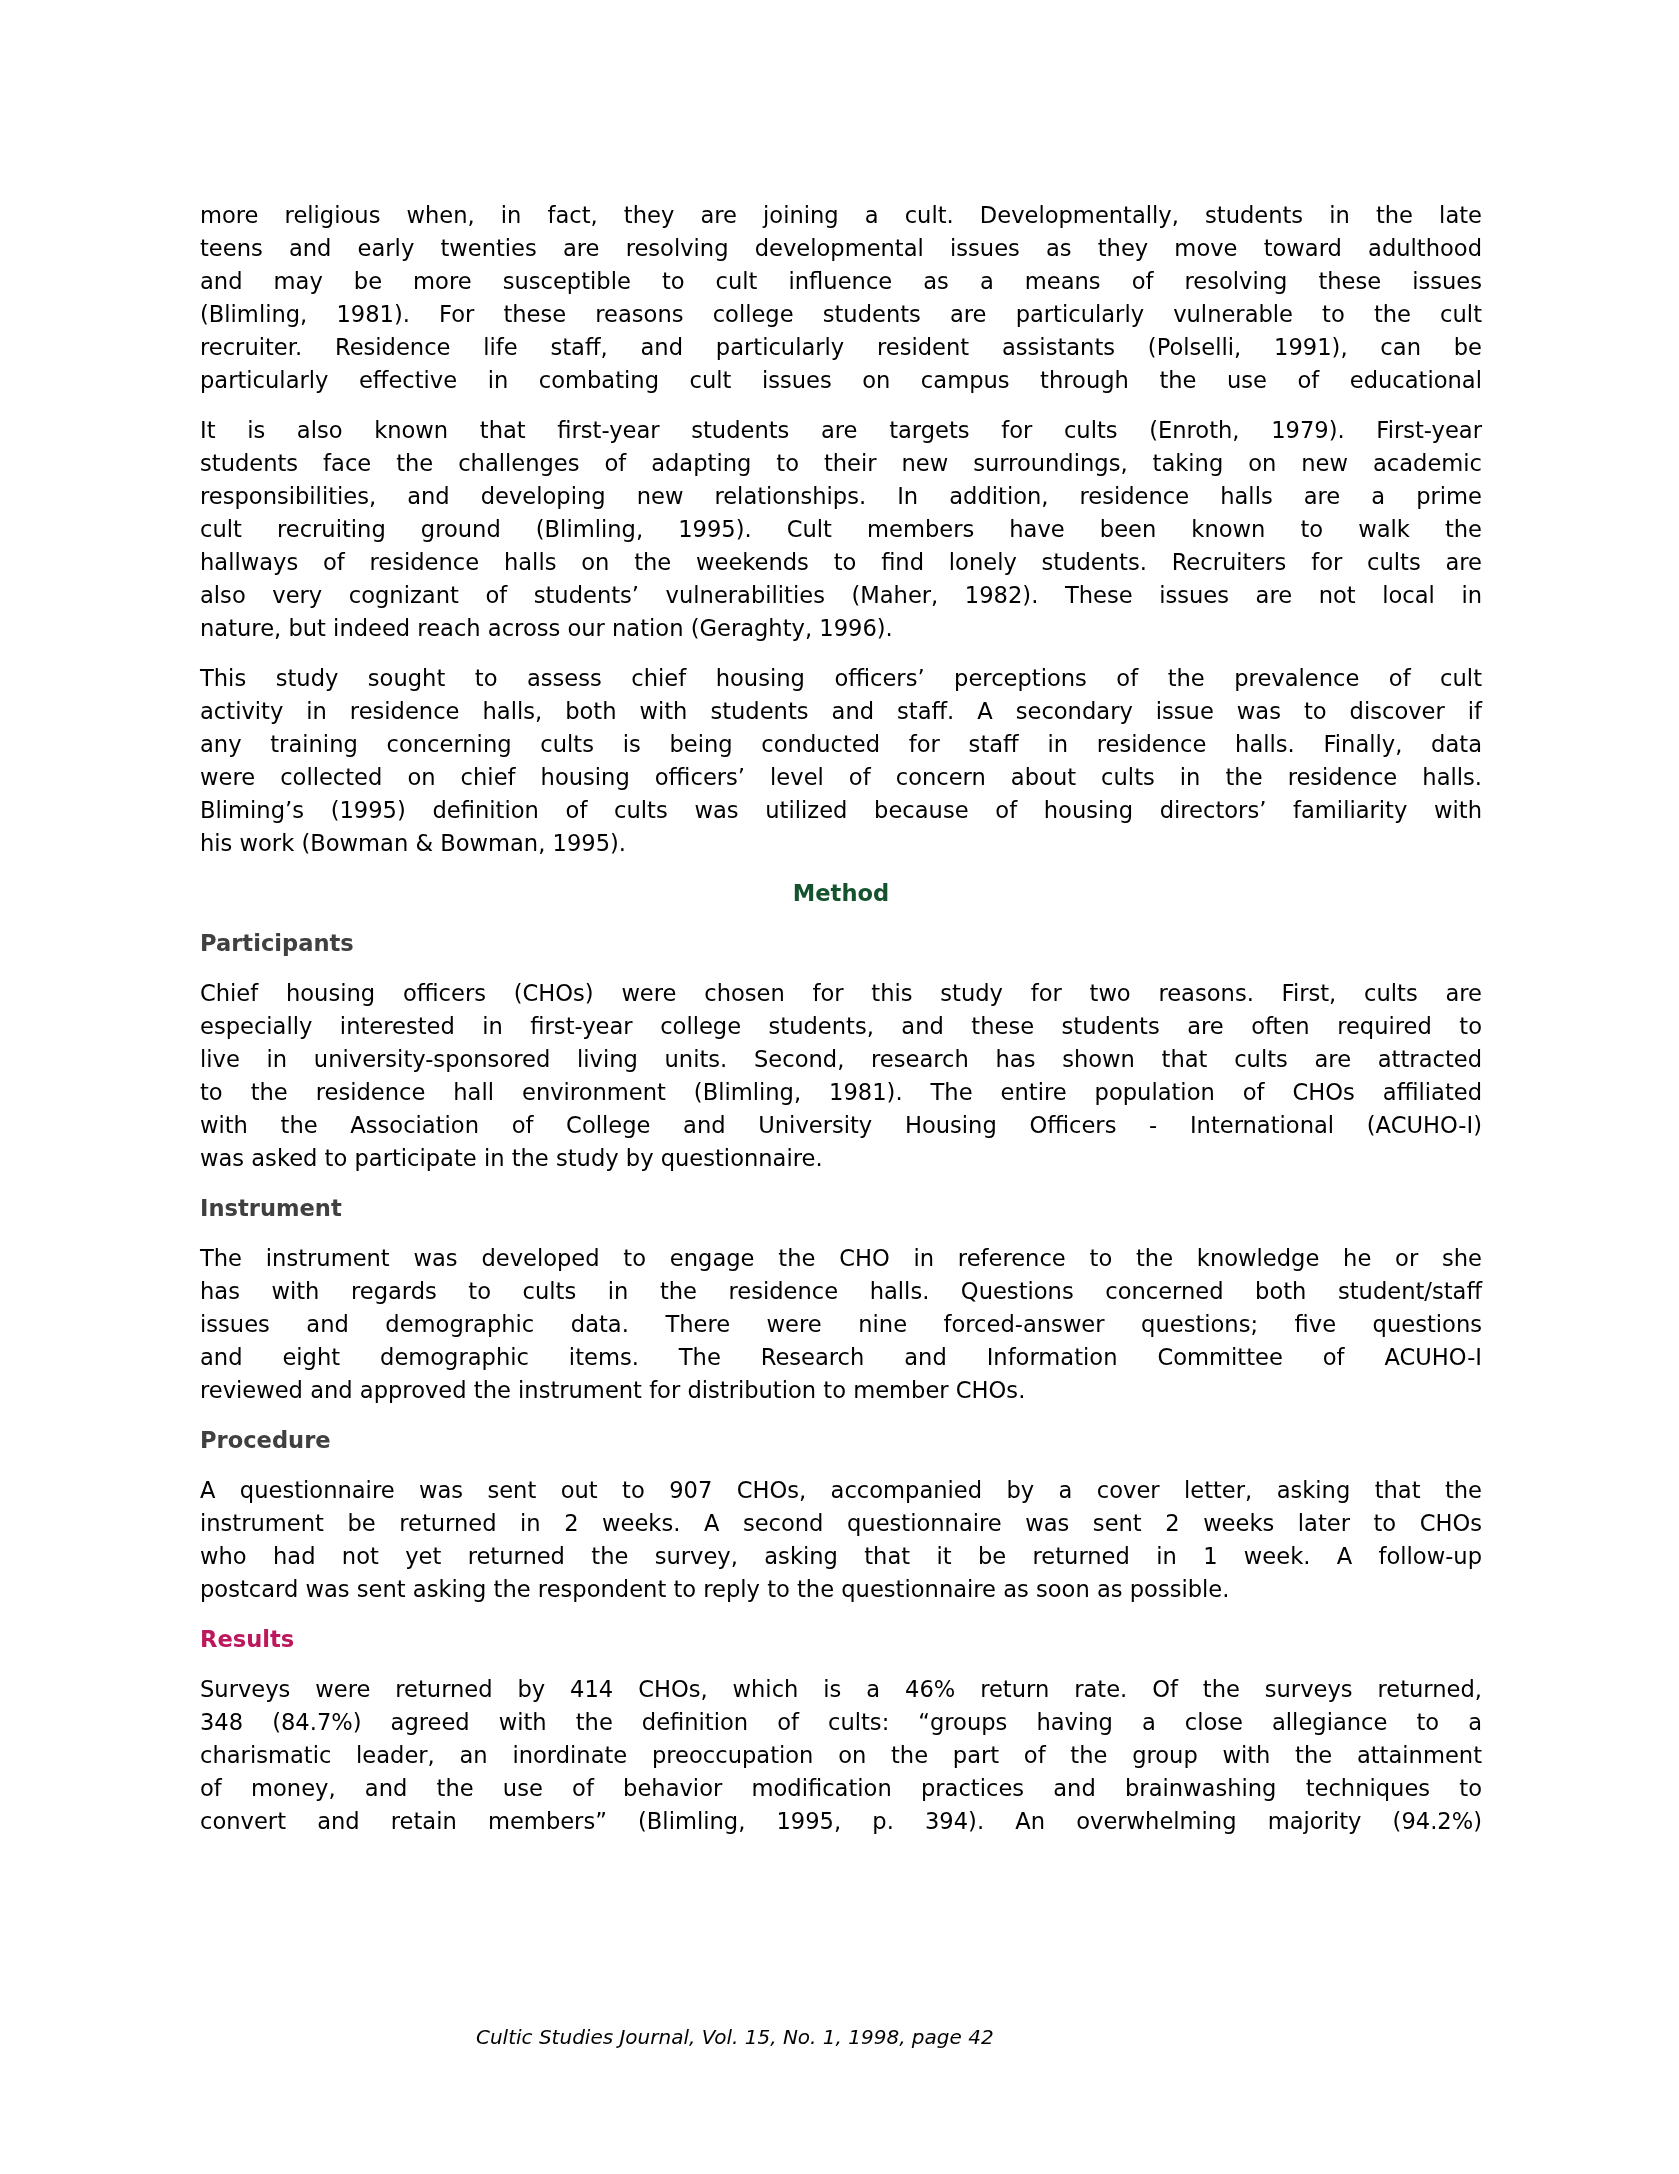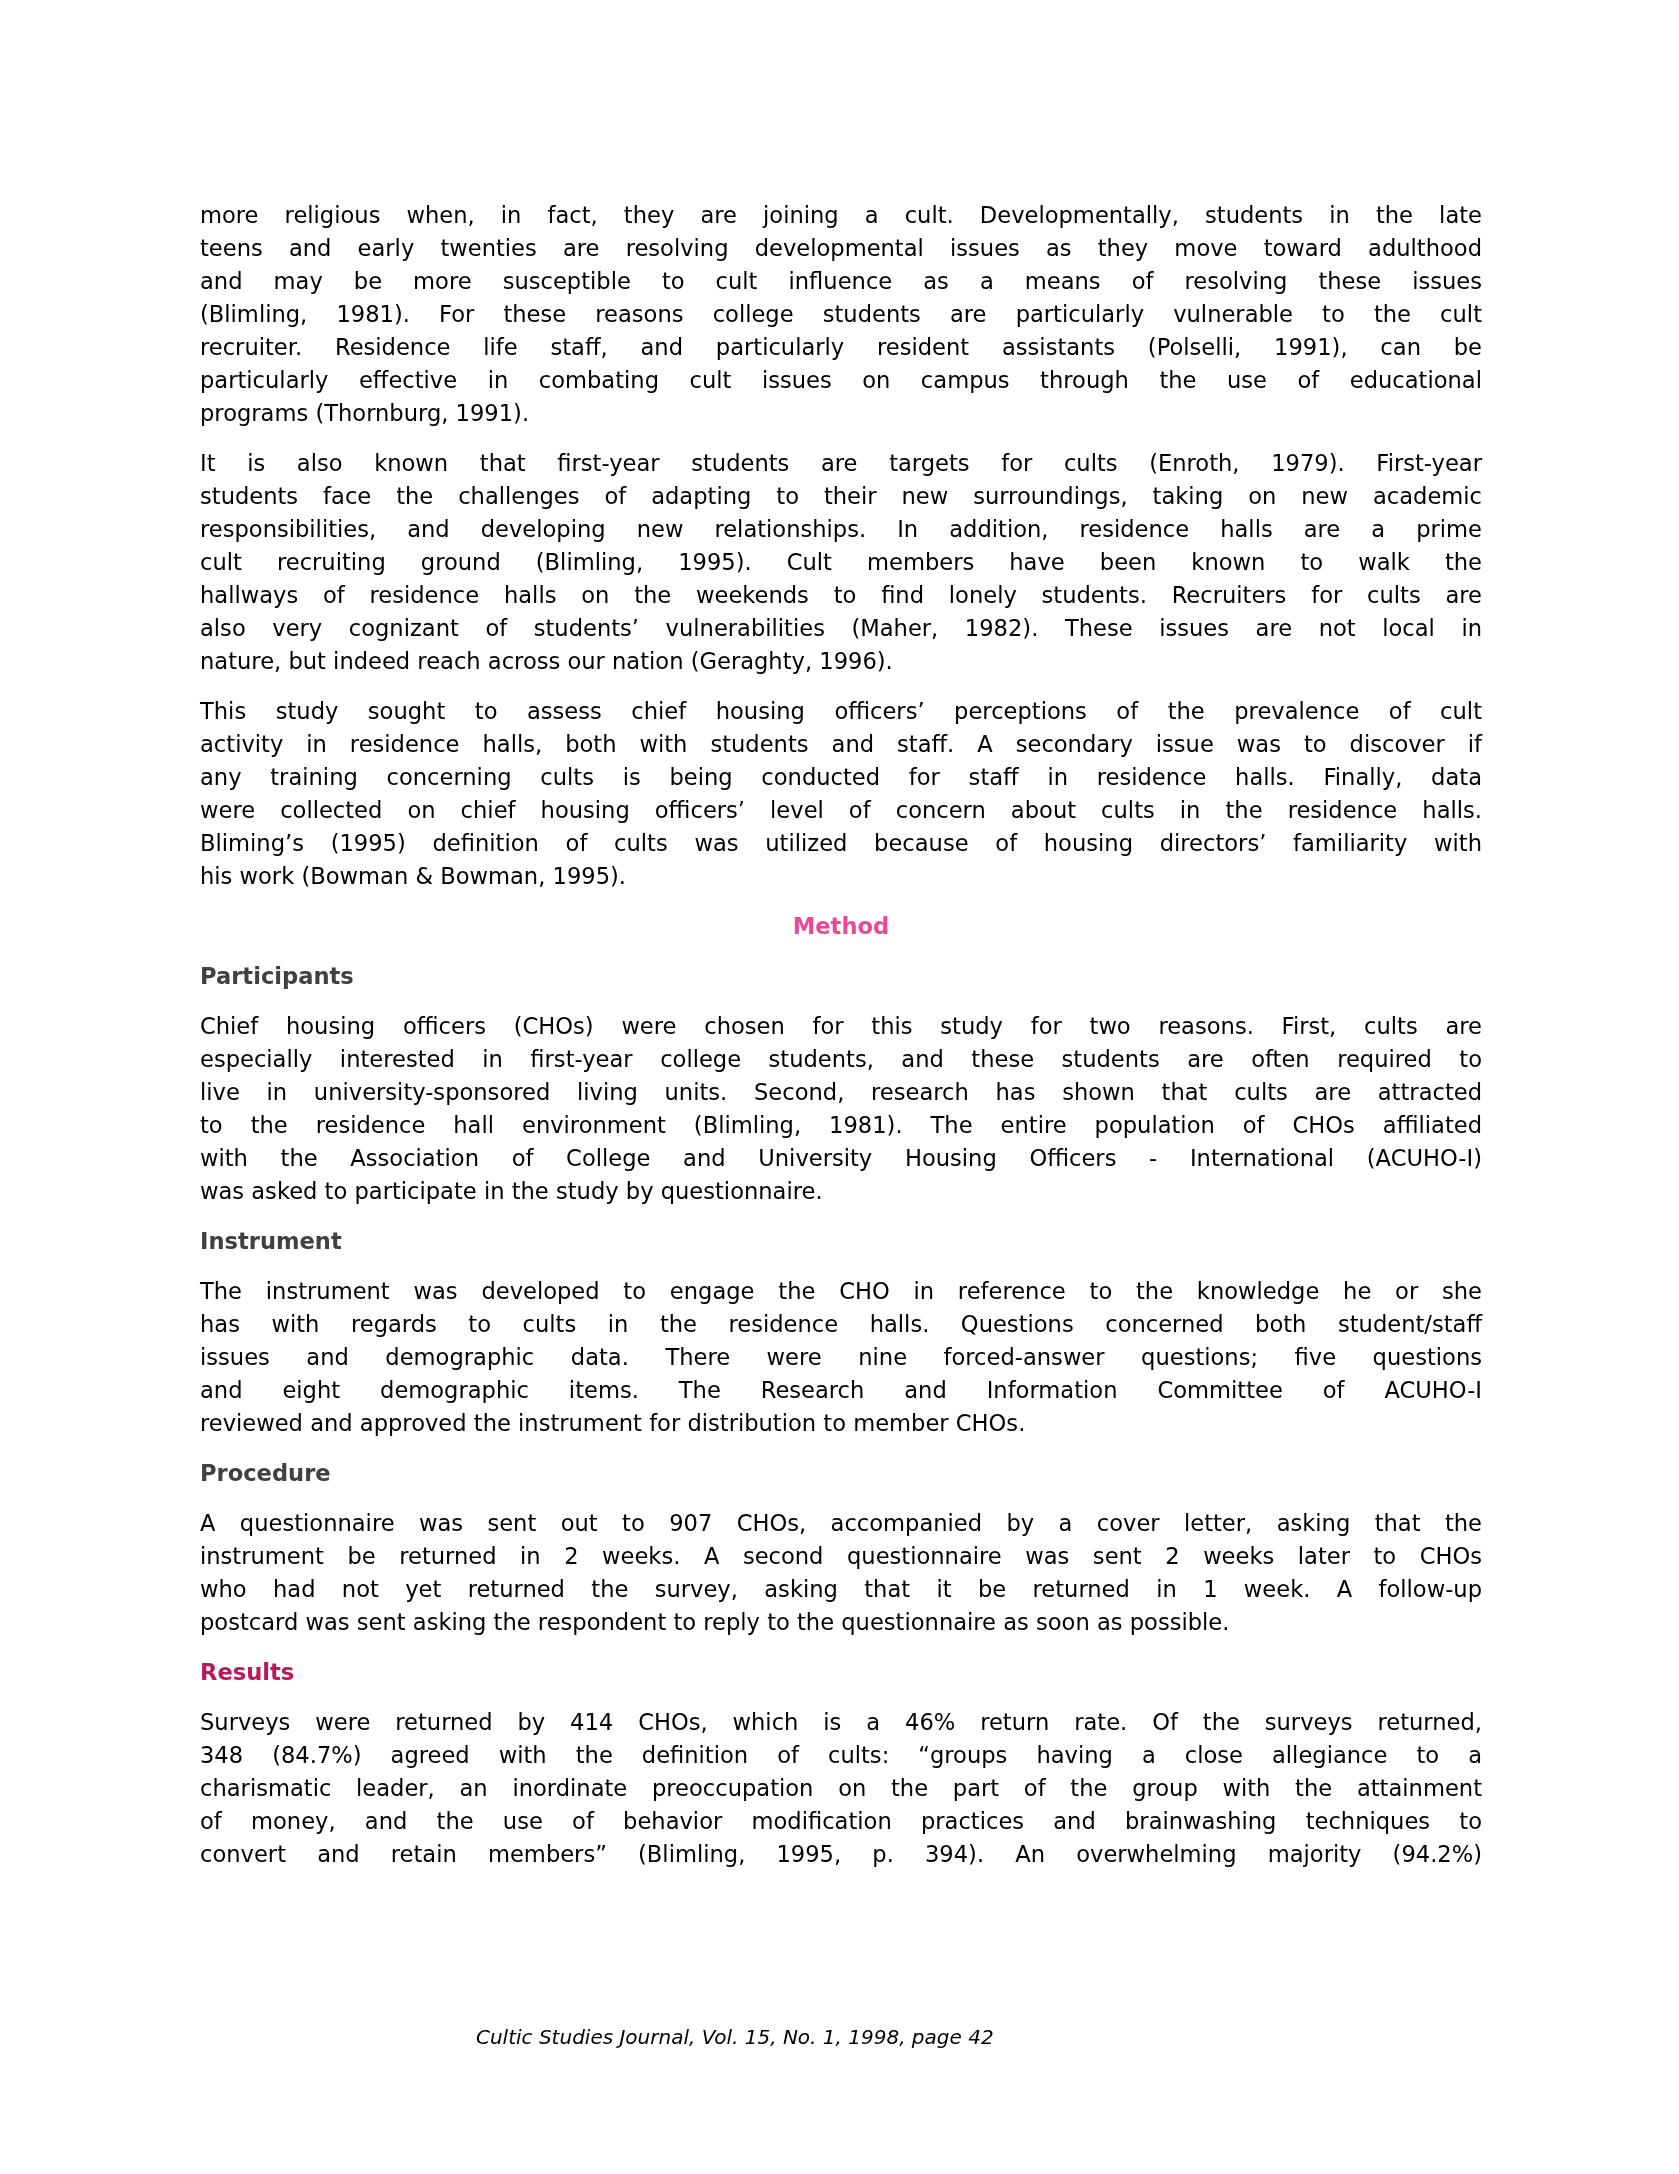--- a/index.html
+++ b/index.html
@@ -2,39 +2,38 @@
 <html style="font-size:15px"><head>
 <meta charset="utf-8">
 <style>
   html, body { margin: 0; padding: 0; background: #ffffff; }
   body { width: 1680px; height: 2174px; position: relative; overflow: hidden; }
   .page { position: absolute; left: 200px; top: 199px; width: 1282px;
           font-family: "DejaVu Sans", sans-serif; font-size: 22.6px; line-height: 33px; color: #000; }
   .block { margin: 0 0 17px 0; }
   .line { display: block; white-space: nowrap; text-align: justify; text-align-last: justify; height: 33px; overflow: visible; }
   .line.last { text-align-last: left; }
-  .h-center { text-align: center; font-weight: bold; color: #ec4899; }
+  .h-center { text-align: center; font-weight: bold; color: #14532d; }
   .h-sub { font-weight: bold; color: #404040; }
   .h-results { font-weight: bold; color: #243F60; }
   .footer { position: absolute; left: 0; width: 1464px; top: 2023px; text-align: center;
             font-family: "DejaVu Sans", sans-serif; font-style: italic; font-size: 20px; line-height: 28px; color: #000; }
   .footer span { position: relative; left: 2.8px; }
 </style>
 <style>.h-sub{color:#404040}.h-results{color:#be185d}.page{color:#000000}</style></head>
 <body>
 
 <div class="page" id="page">
     <div class="block">
       <span class="line" style="white-space: normal;">more religious when, in fact, they are joining a cult. Developmentally, students in the late</span>
       <span class="line" style="white-space: normal;">teens and early twenties are resolving developmental issues as they move toward adulthood</span>
       <span class="line" style="white-space: normal;">and may be more susceptible to cult influence as a means of resolving these issues</span>
       <span class="line" style="white-space: normal;">(Blimling, 1981). For these reasons college students are particularly vulnerable to the cult</span>
       <span class="line" style="white-space: normal;">recruiter. Residence life staff, and particularly resident assistants (Polselli, 1991), can be</span>
       <span class="line" style="white-space: normal;">particularly effective in combating cult issues on campus through the use of educational</span>
-      <span class="line last" style="white-space: normal;">programs (Thornburg, 1991).</span>
     </div>
     <div class="block">
       <span class="line" style="white-space: normal;">It is also known that first-year students are targets for cults (Enroth, 1979). First-year</span>
       <span class="line" style="white-space: normal;">students face the challenges of adapting to their new surroundings, taking on new academic</span>
       <span class="line" style="white-space: normal;">responsibilities, and developing new relationships. In addition, residence halls are a prime</span>
       <span class="line" style="white-space: normal;">cult recruiting ground (Blimling, 1995). Cult members have been known to walk the</span>
       <span class="line" style="white-space: normal;">hallways of residence halls on the weekends to find lonely students. Recruiters for cults are</span>
       <span class="line" style="white-space: normal;">also very cognizant of students’ vulnerabilities (Maher, 1982).  These issues are not local in</span>
       <span class="line last" style="white-space: normal;">nature, but indeed reach across our nation (Geraghty, 1996).</span>
     </div>

